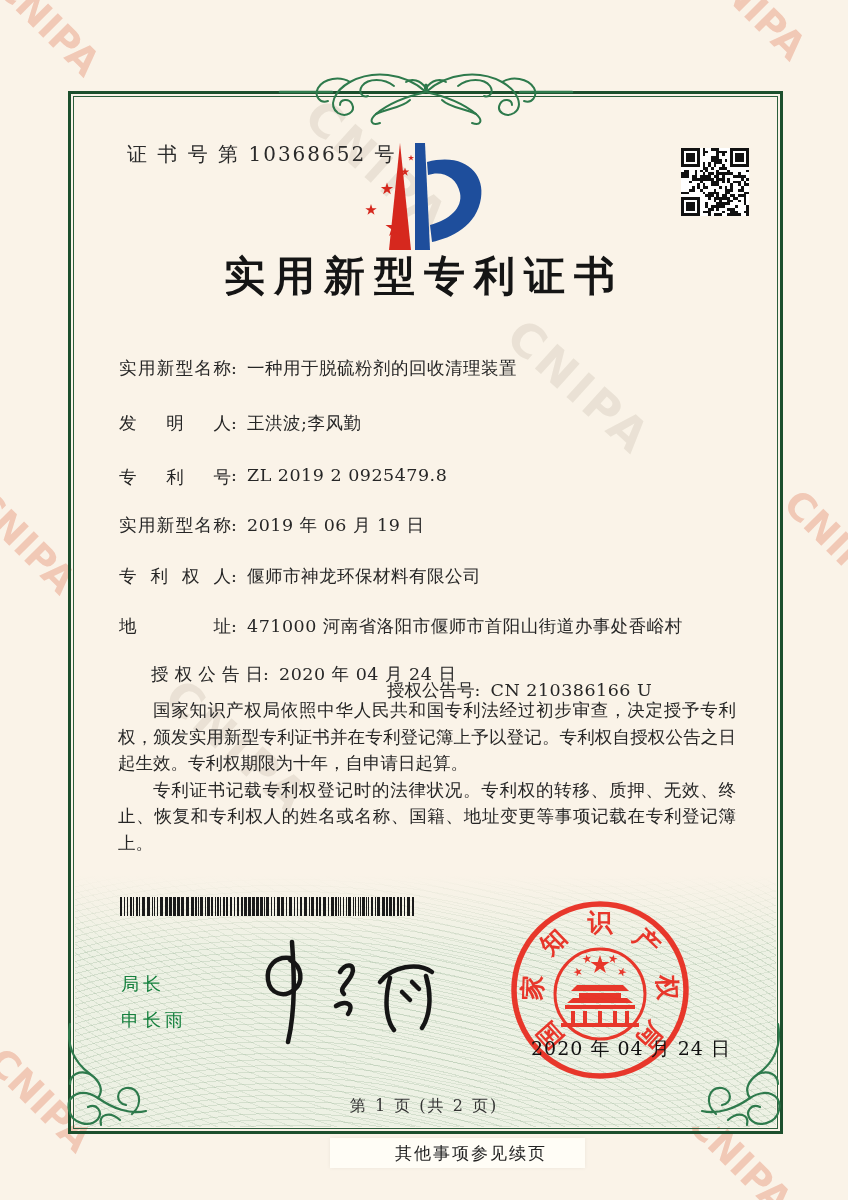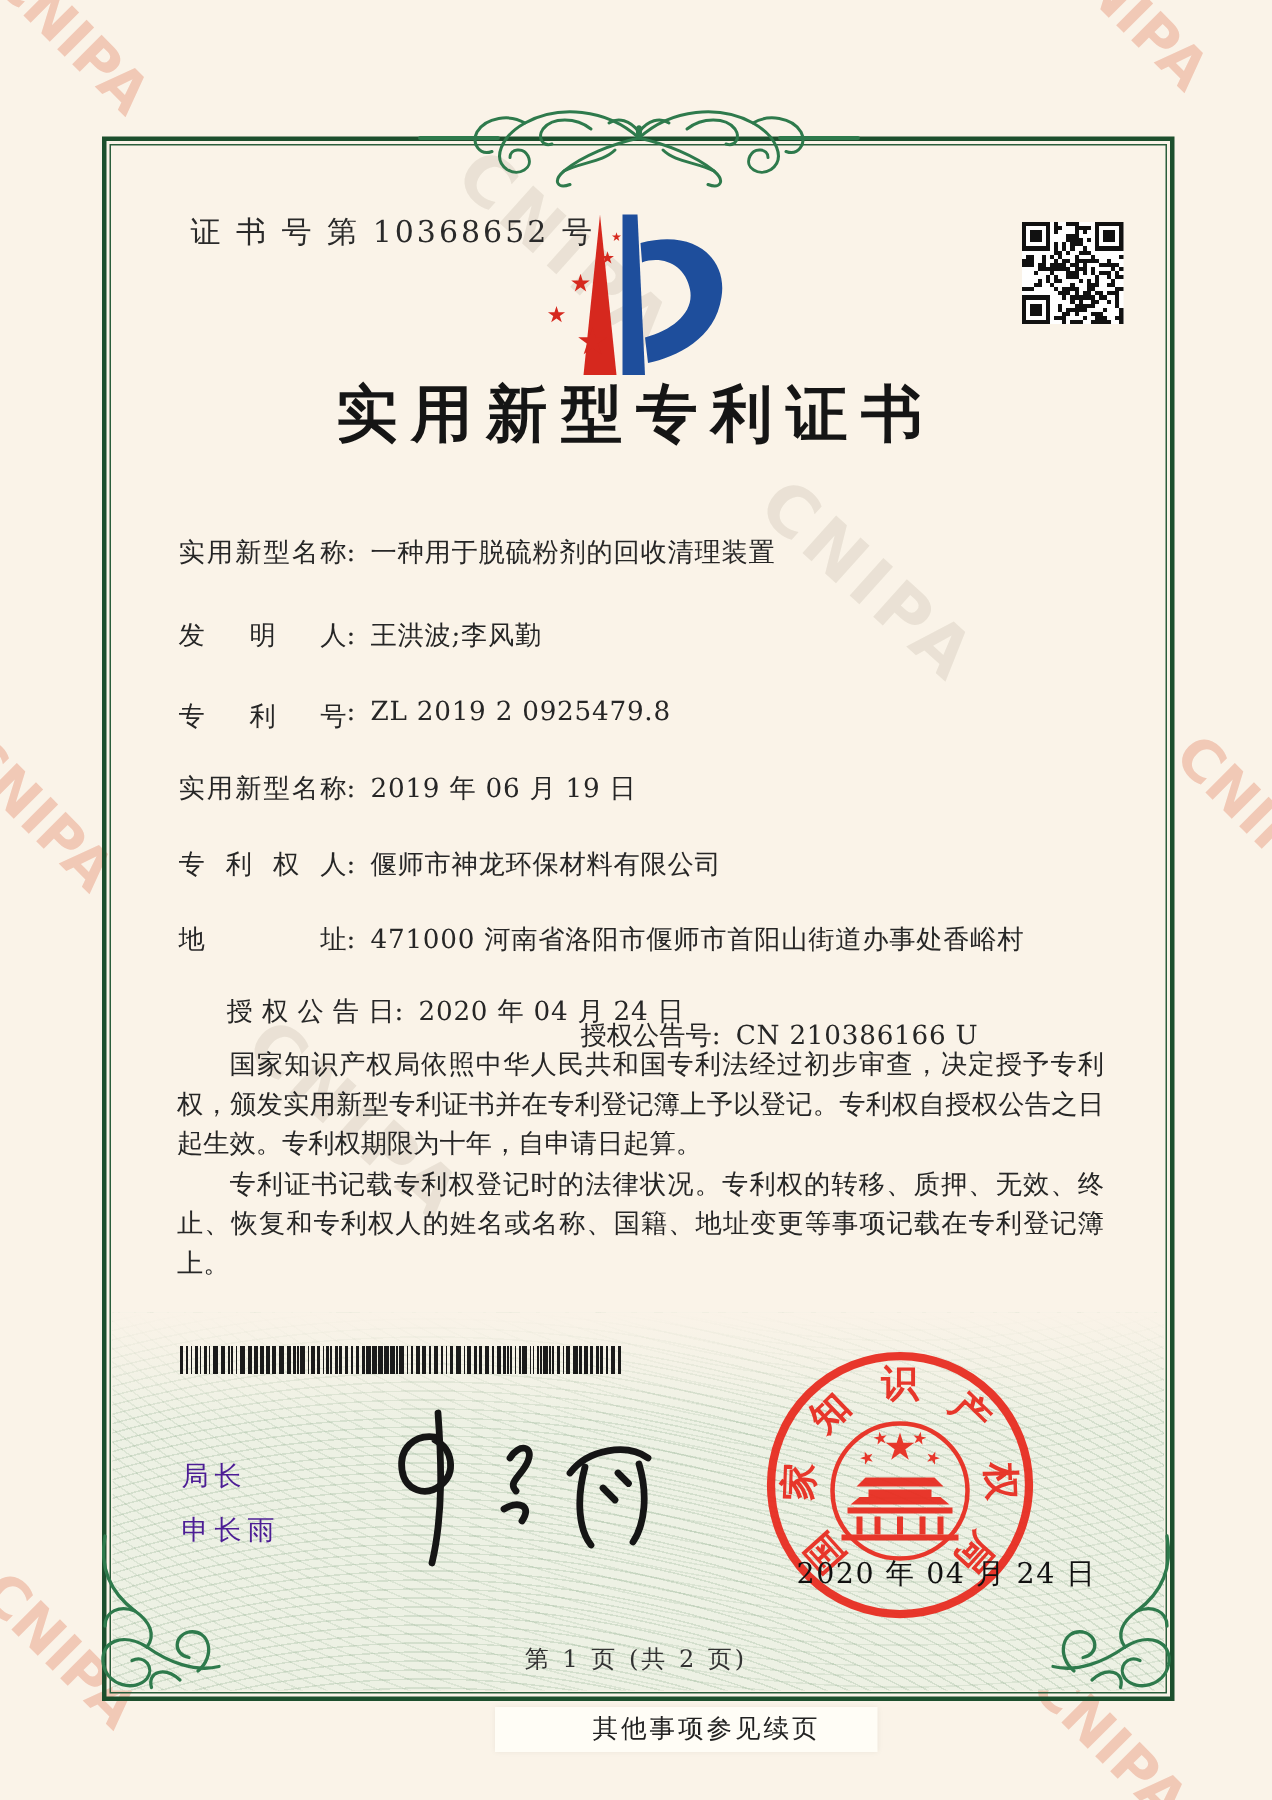--- a/index.html
+++ b/index.html
@@ -27,21 +27,21 @@
          font-size:41px;font-weight:bold;color:#151515;letter-spacing:9px;}
   
   .row{position:absolute;left:119px;font-size:17.5px;color:#262626;white-space:nowrap;}
   .row .lbl{display:inline-block;width:112px;text-align:justify;text-align-last:justify;vertical-align:top;}
   .row .colon{display:inline-block;width:16px;}
   .row .val{letter-spacing:.5px;}
   .row2{left:387px;margin-top:16px;}
   .paras{position:absolute;left:118px;top:697px;width:618px;font-size:17.5px;
          color:#262626;line-height:26.5px;text-align:justify;}
   .paras p{margin:0;text-indent:2em;}
-  .director{position:absolute;left:121px;font-size:18px;color:#4c1d95;letter-spacing:4px;}
+  .director{position:absolute;left:121px;font-size:18px;color:#15803d;letter-spacing:4px;}
   .pageno{position:absolute;left:0;top:1096px;width:848px;text-align:center;
           font-size:16px;color:#333;letter-spacing:2px;}
   .contnote{position:absolute;left:330px;top:1138px;width:228px;height:30px;
             background:#fffdf6;box-shadow:0 0 4px rgba(0,0,0,.06);
             text-align:center;line-height:30px;font-size:17px;color:#222;letter-spacing:2px;padding-left:27px;}
   .sealdate{position:absolute;left:531px;top:1036px;font-size:19px;color:#111;
             letter-spacing:1px;font-weight:500;}
   svg{display:block;}
 </style>
 </head>

